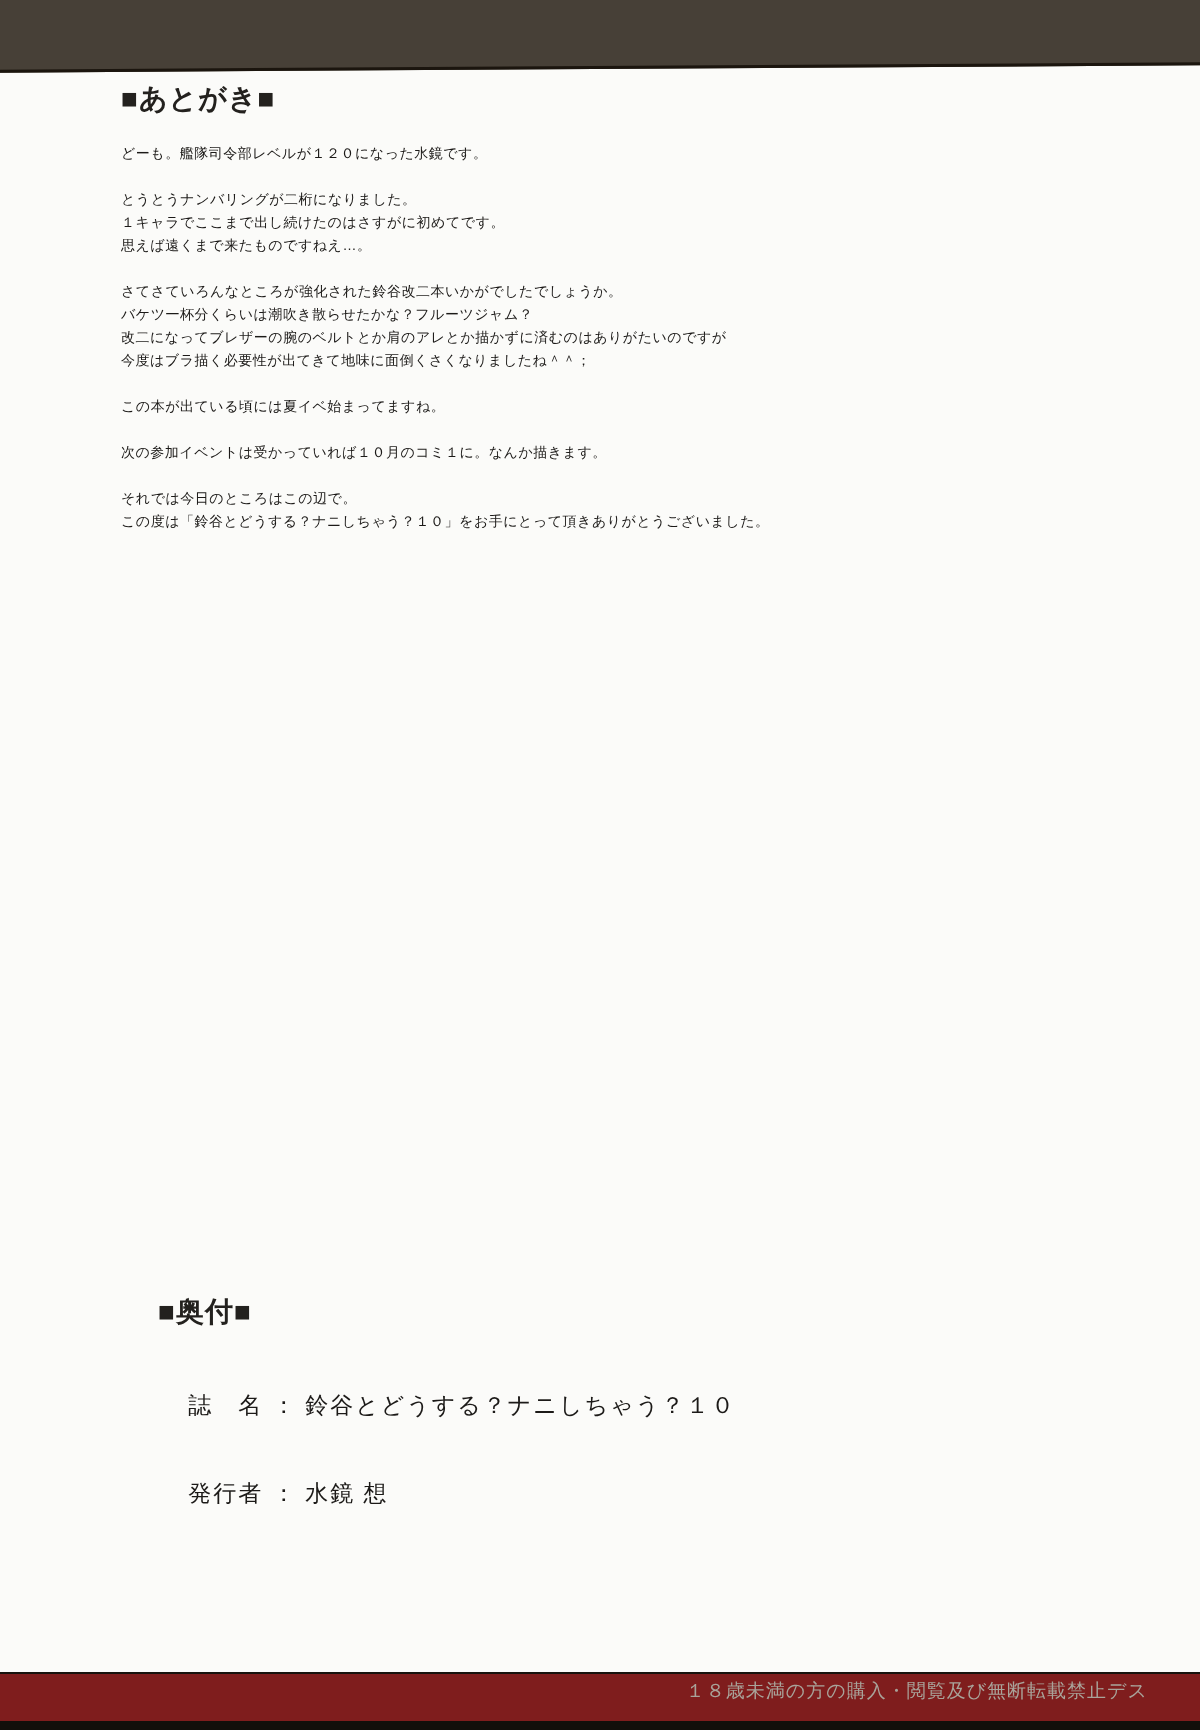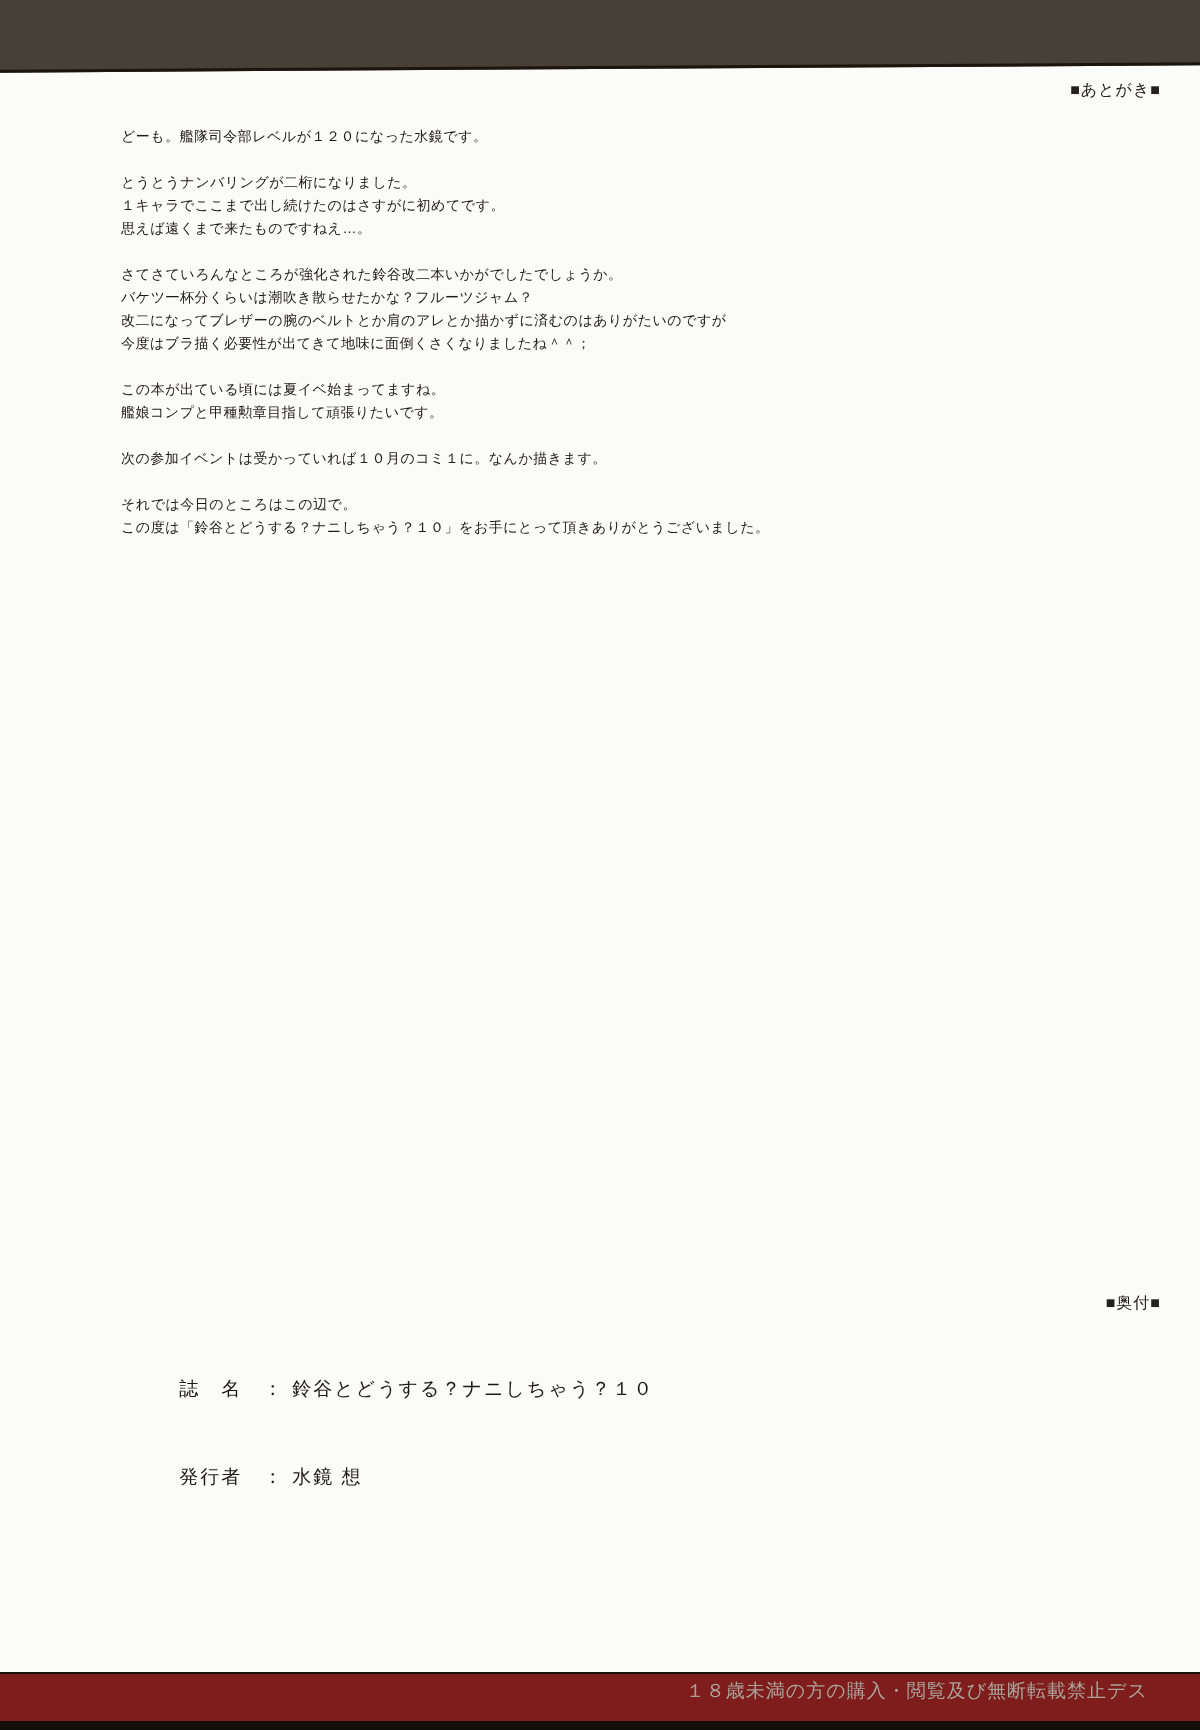--- a/index.html
+++ b/index.html
@@ -32,47 +32,47 @@
     transform-origin: 50% 50%;
   }
   
   .afterword {
     position: absolute;
     top: 80px;
     left: 121px;
     width: 1040px;
   }
   .section-heading {
-    font-size: 16px;
-    font-weight: normal;
+    font-size: 28px;
+    font-weight: bold;
     letter-spacing: 1px;
     margin: 0 0 24px 0;
     color: #23211e;
-    text-align: right;
   }
   .afterword .line {
     font-size: 14px;
     line-height: 23px;
     min-height: 23px;
     letter-spacing: 0.5px;
     white-space: pre;
     font-weight: 500;
   }
   
   .colophon {
     position: absolute;
     top: 1293px;
     left: 121px;
     width: 1040px;
   }
   .colophon .section-heading {
     margin-bottom: 30px;
+    margin-left: 37px;
   }
   .crow {
-    font-size: 19px;
+    font-size: 23px;
     line-height: 29.5px;
     letter-spacing: 2px;
     white-space: pre;
   }
   .clabel {
     display: inline-block;
     width: 84px;
     letter-spacing: 2px;
   }
   .csep {
@@ -123,21 +123,20 @@
       <div class="line">とうとうナンバリングが二桁になりました。</div>
       <div class="line">１キャラでここまで出し続けたのはさすがに初めてです。</div>
       <div class="line">思えば遠くまで来たものですねえ…。</div>
       <div class="line"></div>
       <div class="line">さてさていろんなところが強化された鈴谷改二本いかがでしたでしょうか。</div>
       <div class="line">バケツ一杯分くらいは潮吹き散らせたかな？フルーツジャム？</div>
       <div class="line">改二になってブレザーの腕のベルトとか肩のアレとか描かずに済むのはありがたいのですが</div>
       <div class="line">今度はブラ描く必要性が出てきて地味に面倒くさくなりましたね＾＾；</div>
       <div class="line"></div>
       <div class="line">この本が出ている頃には夏イベ始まってますね。</div>
-      <div class="line">艦娘コンプと甲種勲章目指して頑張りたいです。</div>
       <div class="line"></div>
       <div class="line">次の参加イベントは受かっていれば１０月のコミ１に。なんか描きます。</div>
       <div class="line"></div>
       <div class="line">それでは今日のところはこの辺で。</div>
       <div class="line">この度は「鈴谷とどうする？ナニしちゃう？１０」をお手にとって頂きありがとうございました。</div>
     </div>
   </section>
 
   <section class="colophon">
     <h2 class="section-heading">■奥付■</h2>

